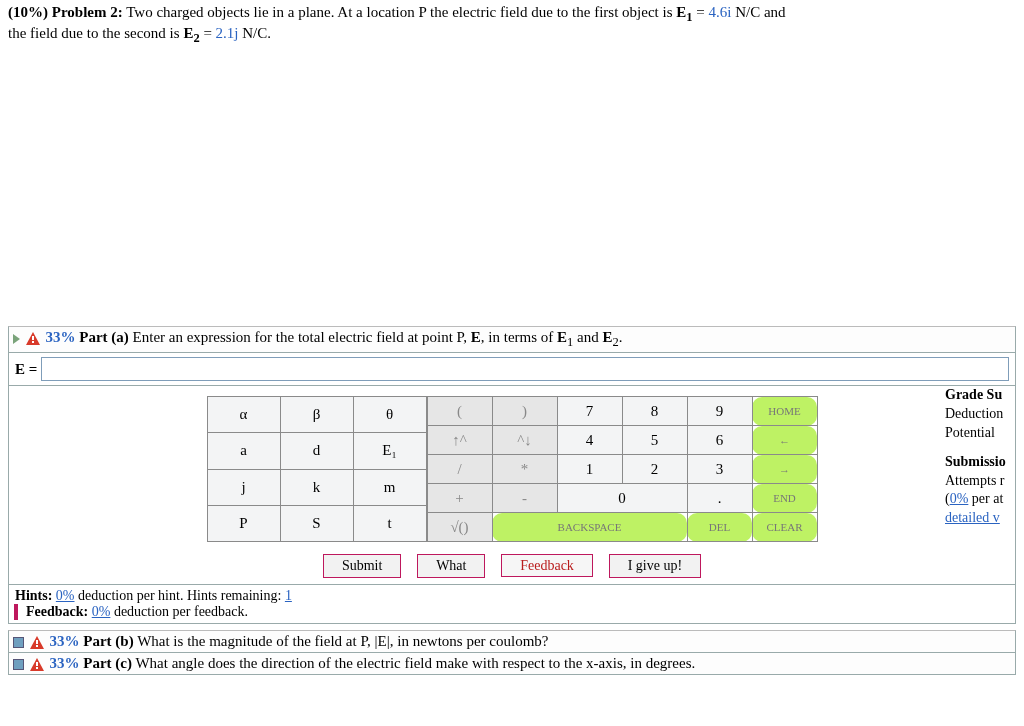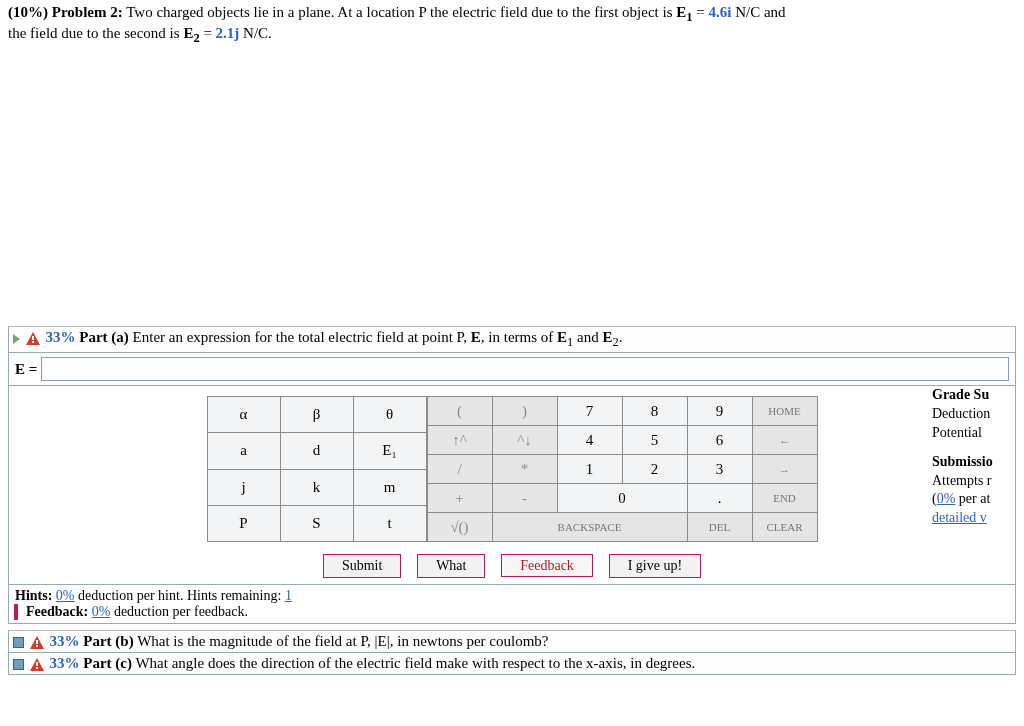--- a/index.html
+++ b/index.html
@@ -8,21 +8,21 @@
   margin: 0;
   padding: 4px 8px;
   color: #000;
   width: 1024px;
   box-sizing: border-box;
 }
 .problem-header {
   margin-bottom: 4px;
 }
 .bold { font-weight: bold; }
-.blue-val { color: #2a63c1; font-weight: bold; }
+.blue-val { color: #2a63c1; font-weight: normal; }
 .part-header {
   border: 1px solid #9aa;
   border-top-color: #bbb;
   background: #fdfdfd;
   padding: 2px 4px;
   margin-top: 280px;
 }
 .part-header.collapsed {
   margin-top: 6px;
 }
@@ -63,21 +63,21 @@
 .input-row input.expr {
   flex:1;
   height:22px;
   border:1px solid #7f9db9;
   padding:0 4px;
   font-family: monospace;
 }
 
 .side-info {
   position:absolute;
-  right:13px;
+  right:0;
   top:0;
   font-size:14px;
   line-height:1.35;
   padding-left:8px;
   width:70px;
   overflow:hidden;
   white-space:nowrap;
 }
 .side-info a { color:#2a63c1; text-decoration:underline; }
 
@@ -101,23 +101,24 @@
   background:#f3f4f5;
   width:62px;
   height:26px;
   text-align:center;
   font-family:"Times New Roman", serif;
   font-size:15px;
   cursor:pointer;
 }
 table.pad.vars td { width:70px; }
 table.pad td.grey {
-  background:#e5e5e5;
+  background:#bef264;
   color:#777;
   font-size:11px;
+  border-radius:10px;
 }
 table.pad td.lgrey {
   background:#e6e6e6;
   color:#888;
 }
 
 .action-row {
   text-align:center;
   margin-top:12px;
 }

